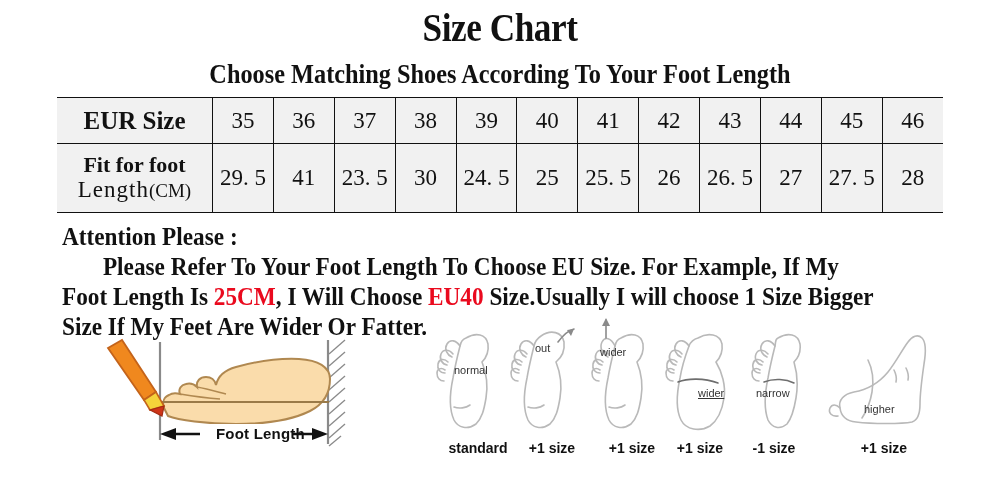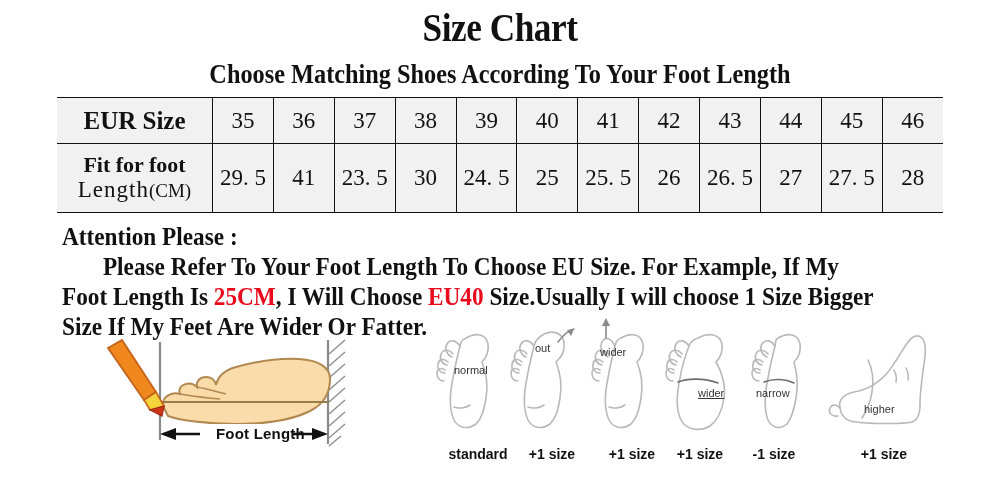--- a/index.html
+++ b/index.html
@@ -134,21 +134,21 @@
     height: 160px;
   }
   .ft-inner-label {
     position: absolute;
     font-family: "Liberation Sans", sans-serif;
     font-size: 11px;
     color: #333333;
   }
   .ft-caption {
     position: absolute;
-    top: 134px;
+    top: 128px;
     font-family: "Liberation Sans", sans-serif;
     font-weight: bold;
     font-size: 14px;
     color: #111111;
     text-align: center;
   }
 </style>
 </head>
 <body>
 

